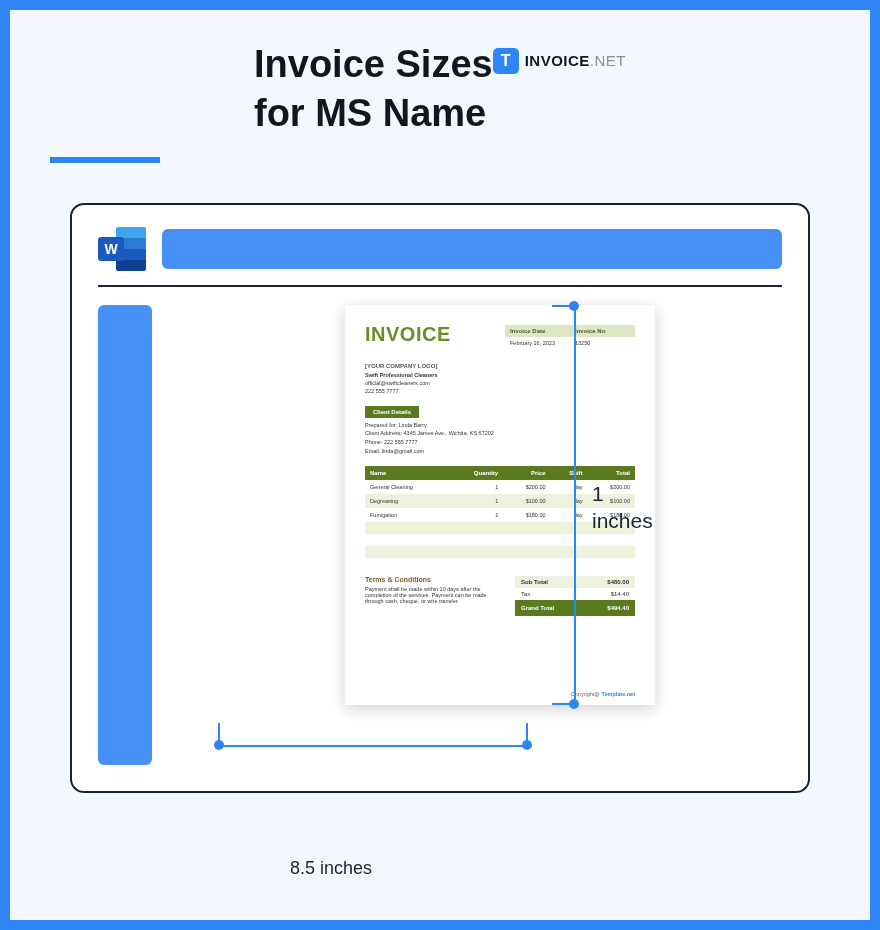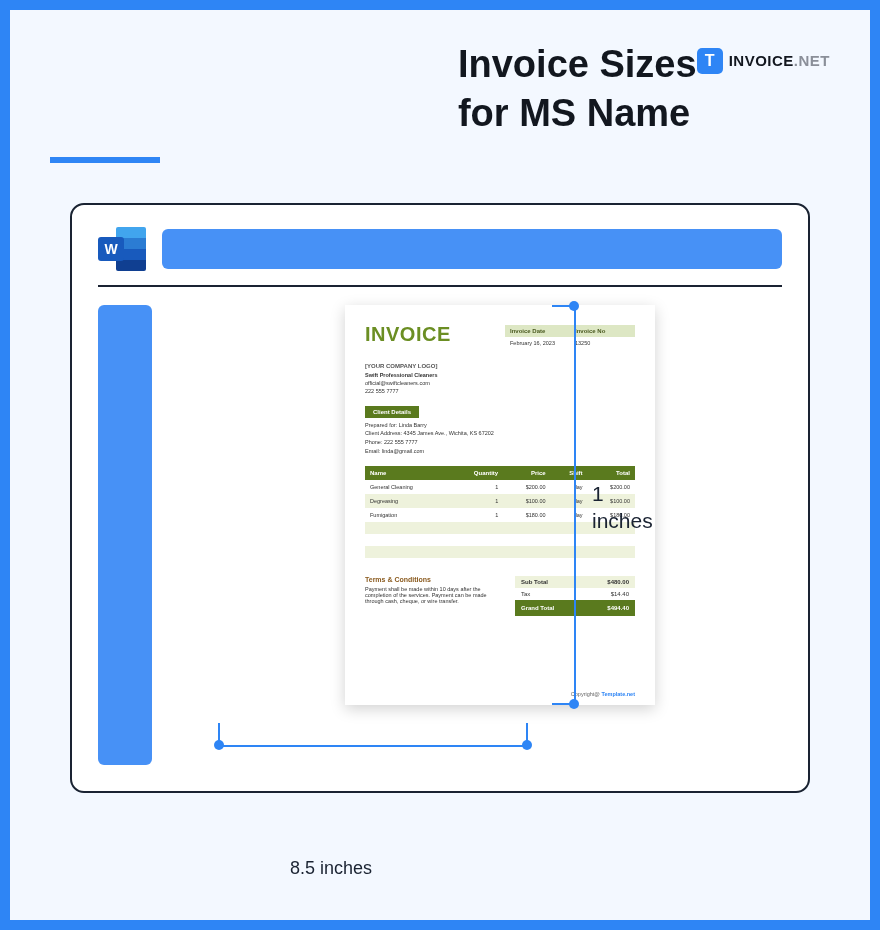--- a/index.html
+++ b/index.html
@@ -12,21 +12,21 @@
     .outer-frame {
       width: 880px;
       height: 930px;
       border: 10px solid #2e85f5;
       background: #f3f8ff;
       padding: 30px 40px;
       position: relative;
     }
     .header {
       display: flex;
-      justify-content: flex-end;
+      justify-content: center;
       align-items: flex-start;
       margin-bottom: 4px;
     }
     .title {
       font-size: 38px;
       font-weight: 700;
       color: #12171f;
       line-height: 1.3;
     }
     .brand {
@@ -48,21 +48,21 @@
       font-size: 16px;
     }
     .brand-text {
       font-weight: 800;
       font-size: 15px;
       letter-spacing: 0.5px;
       color: #12171f;
     }
     .brand-suffix {
       color: #8a8f99;
-      font-weight: 700;
+      font-weight: 400;
     }
     .title-underline {
       width: 110px;
       height: 6px;
       background: #2e85f5;
       margin-top: 18px;
       margin-bottom: 40px;
     }
     .app-window {
       border: 2px solid #1a2332;

